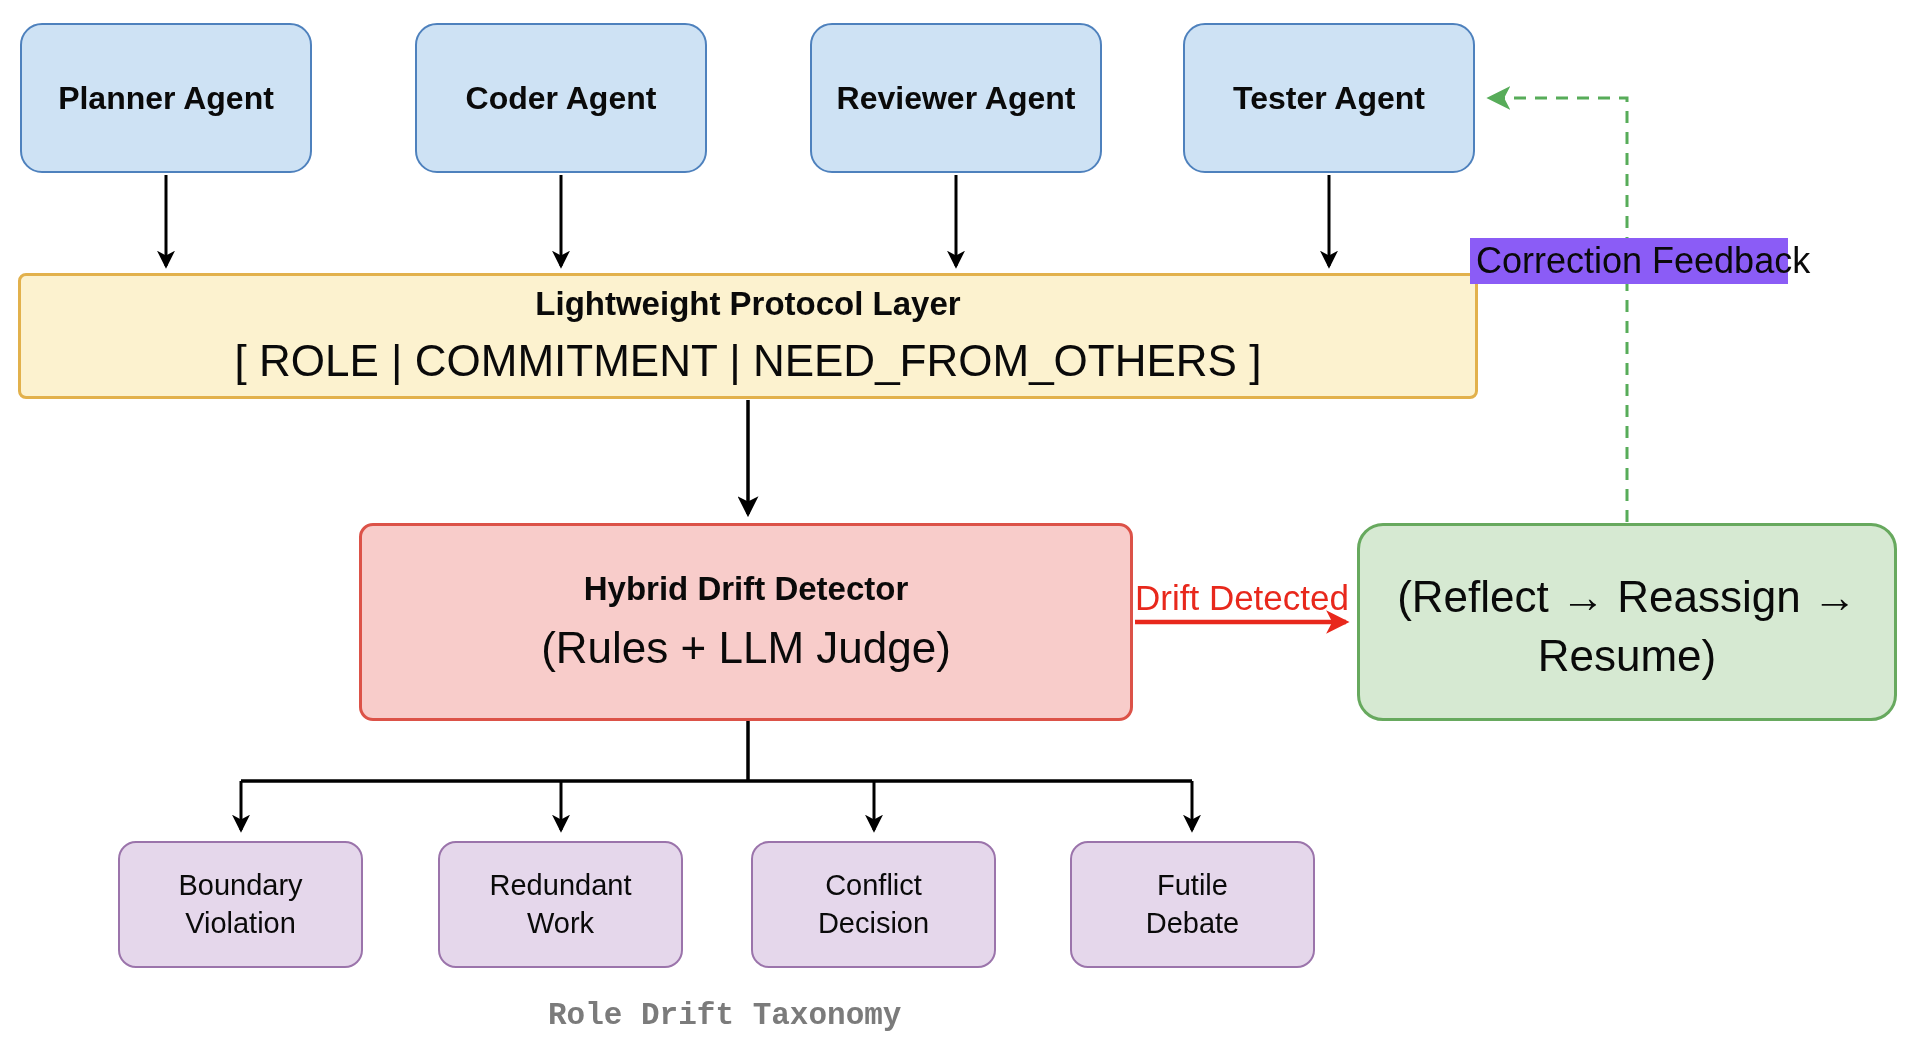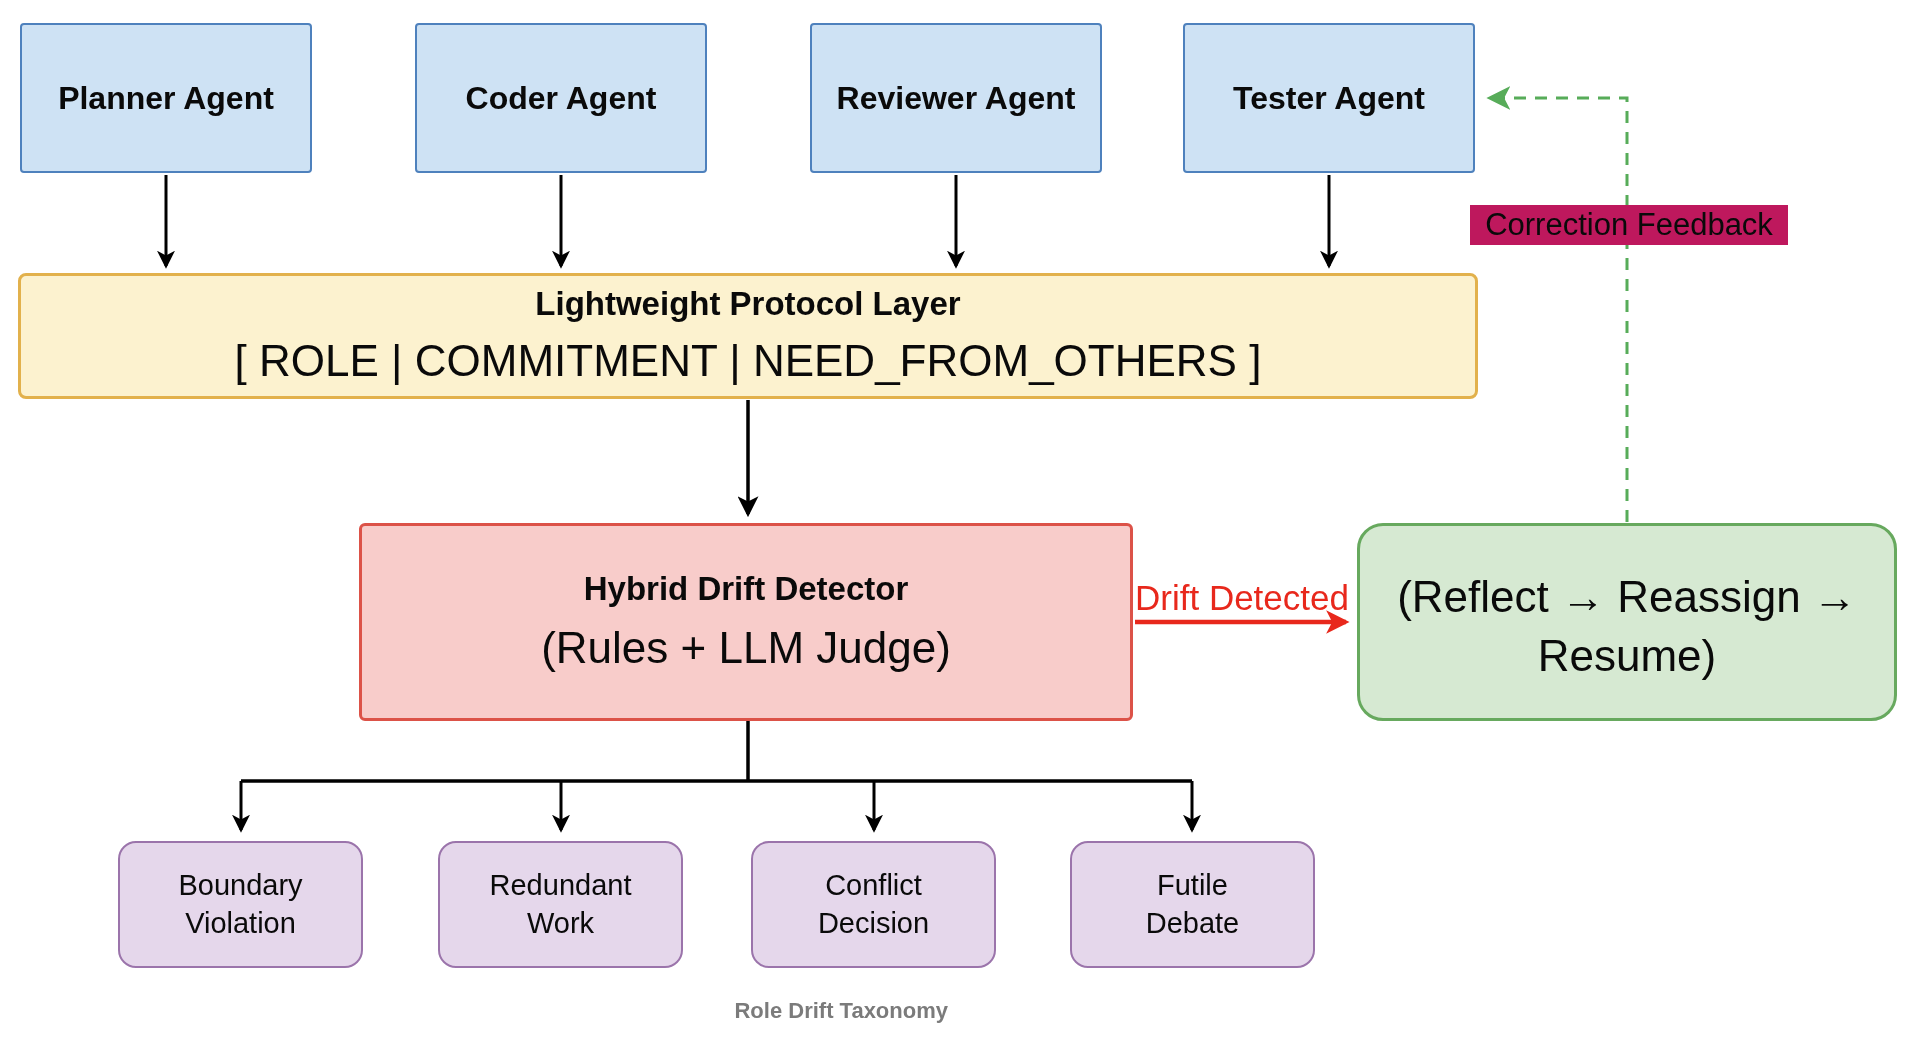--- a/index.html
+++ b/index.html
@@ -18,52 +18,52 @@
     background: #ffffff; overflow: hidden;
   }
   .edges { position: absolute; left: 0; top: 0; width: 1910px; height: 1050px; }
   .node {
     position: absolute; box-sizing: border-box;
     display: flex; flex-direction: column; align-items: center; justify-content: center;
     text-align: center; line-height: 1.32;
   }
   .node.blue {
     background: var(--blue-fill); border: 2.5px solid var(--blue-stroke);
-    border-radius: 4px; font-weight: bold; font-size: 32px;
+    border-radius: 22px; font-weight: bold; font-size: 32px;
   }
   .node.yellow {
     background: var(--yellow-fill); border: 3px solid var(--yellow-stroke);
     border-radius: 8px; font-size: 32px;
   }
   .node.red-node {
     background: var(--red-fill); border: 3px solid var(--red-stroke);
-    border-radius: 6px; font-size: 32px;
+    border-radius: 14px; font-size: 32px;
   }
   .node.green-node {
     background: var(--green-fill); border: 3px solid var(--green-stroke);
     border-radius: 26px; font-size: 32px;
   }
   .node.purple {
     background: var(--purple-fill); border: 2.5px solid var(--purple-stroke);
     border-radius: 18px; font-size: 29px; line-height: 1.3;
   }
   .node .ttl { font-weight: bold; font-size: 33px; }
   .node .sub { font-weight: normal; font-size: 44px; margin-top: 9px; }
   .edge-label {
     position: absolute; text-align: center; white-space: nowrap;
   }
   .edge-label.feedback {
-    font-size: 31px; color: var(--text-black); background: #be185d; padding: 2px 6px;
+    font-size: 36px; color: var(--text-black); background: #8b5cf6; padding: 2px 6px; margin-top: 33px;
   }
   .edge-label.drift {
     font-size: 35px; color: var(--arrow-red);
   }
   .caption {
-    position: absolute; font-weight: bold; font-size: 22px; color: var(--caption-gray);
-    text-align: right; white-space: nowrap;
+    position: absolute; font-weight: bold; font-size: 31px; color: var(--caption-gray);
+    text-align: left; white-space: nowrap; font-family: Liberation Mono, monospace;
   }
 </style>
 </head>
 <body>
 
 <div class="canvas">
 
   <svg class="edges" width="1910" height="1050" viewBox="0 0 1910 1050">
     <defs>
       <marker id="ah-black" viewBox="0 0 10 10" refX="8.5" refY="5" markerWidth="6" markerHeight="6" orient="auto">

